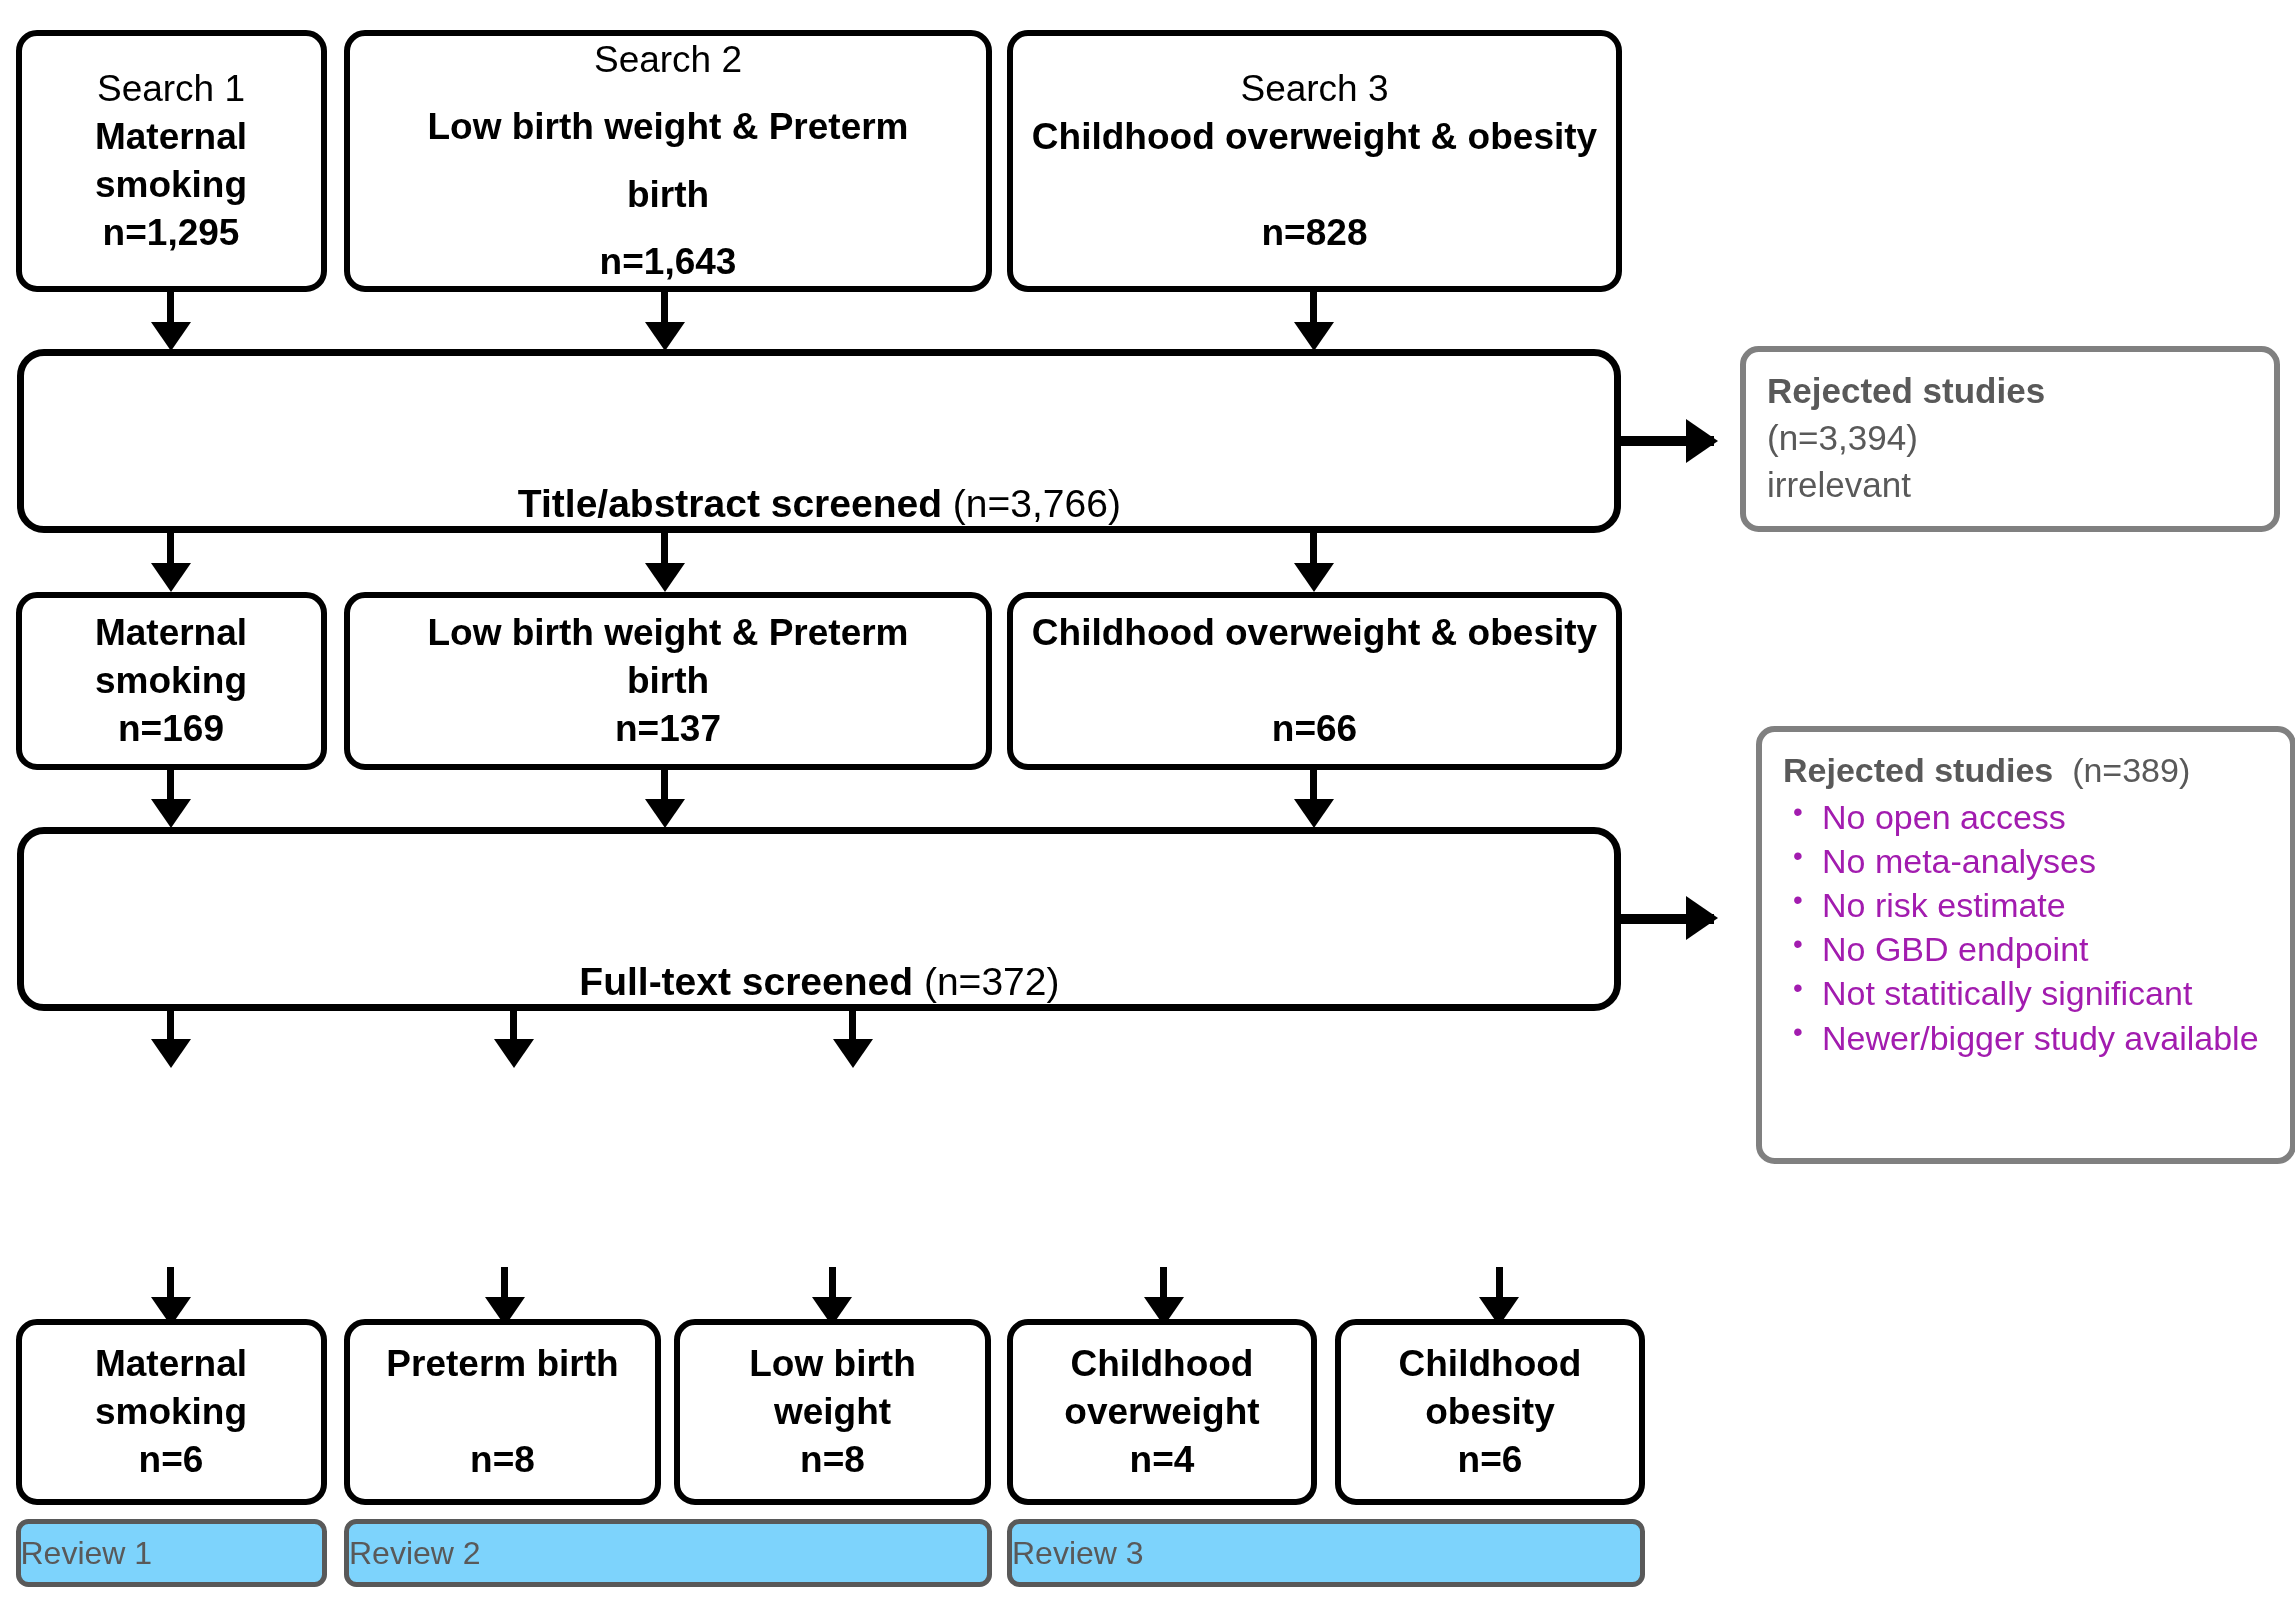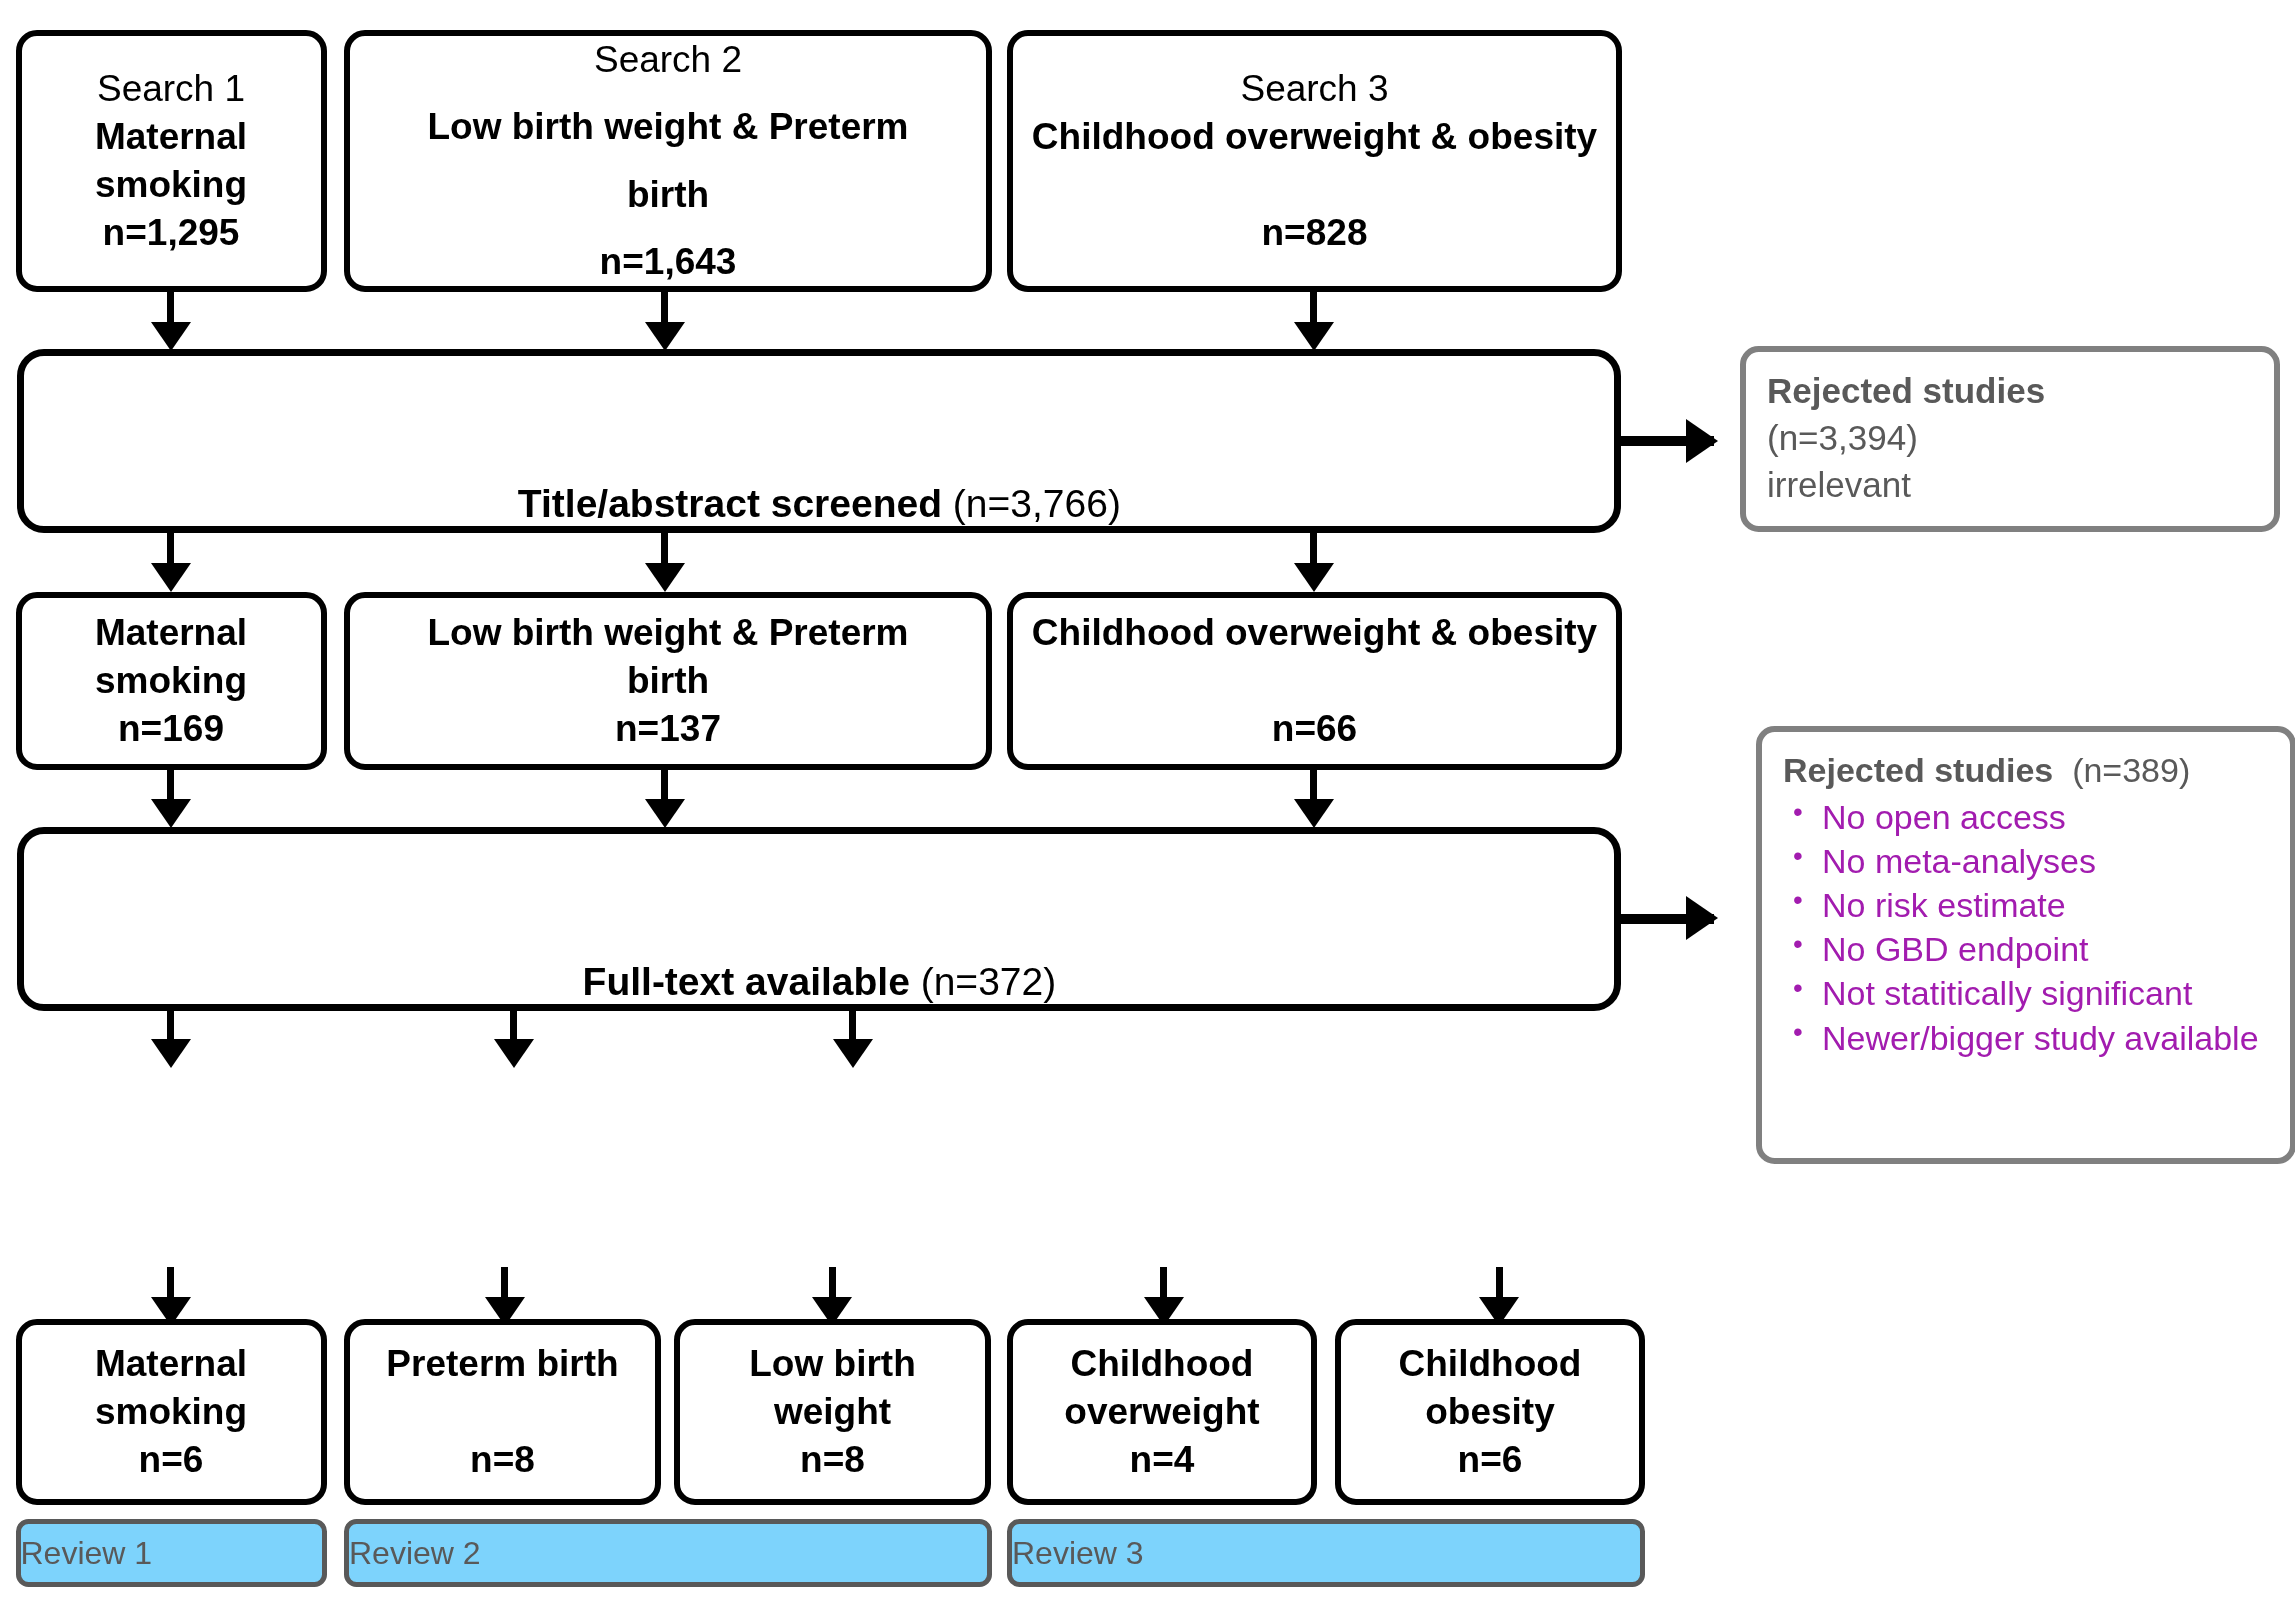--- a/index.html
+++ b/index.html
@@ -216,21 +216,21 @@
   <div class="arrowhead-down" style="left:151px; top:799px;"></div>
 
   <div class="vline" style="left:661px; top:770px; height:42px;"></div>
   <div class="arrowhead-down" style="left:645px; top:799px;"></div>
 
   <div class="vline" style="left:1310px; top:770px; height:42px;"></div>
   <div class="arrowhead-down" style="left:1294px; top:799px;"></div>
 
   <div class="bar" style="left:17.4px; top:827px; width:1604px; height:184px; font-size:39px;">
     <div class="bartext">
-      <b>Full-text available</b><span> </span><span>(n=372)</span>
+      <b>Full-text screened</b><span> </span><span>(n=372)</span>
     </div>
   </div>
 
   <div class="hline" style="left:1621px; top:914px; width:93px;"></div>
   <div class="arrowhead-right" style="left:1686px; top:896px;"></div>
 
   <div class="sidebox" style="left:1740px; top:726px; width:540px; height:438px; font-size:34px; line-height:1.30;margin-left:16px;">
     <span class="sb-title">
       <span>Rejected studies</span><span>&nbsp;&nbsp;</span><span class="cnt">(n=389)</span>
     </span>

